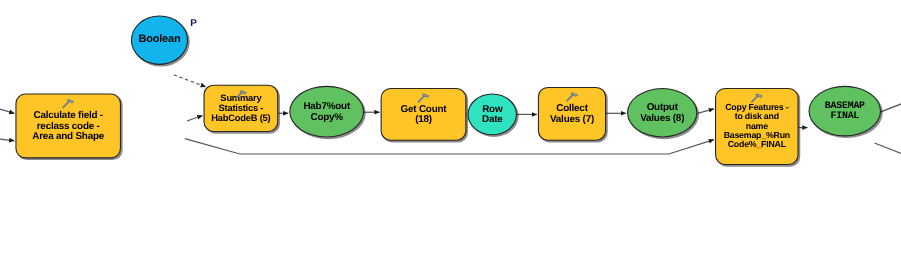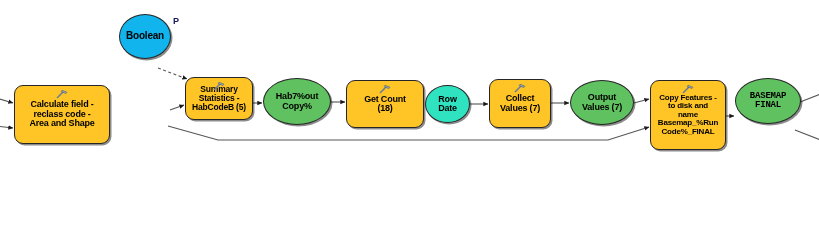--- a/index.html
+++ b/index.html
@@ -188,21 +188,21 @@
     <svg class="tool-icon" viewBox="0 0 13 10">
       <path d="M1.5 9 L8 2.5" stroke="#6b7f96" stroke-width="1.6" fill="none"></path>
       <path d="M6.5 1.2 L11.5 3.2 L10.4 4.6 L5.6 2.6 Z" fill="#8fa3b8" stroke="#44556b" stroke-width="0.5"></path>
     </svg>
     <span class="label">Collect
 Values (7)</span>
   </div>
 
   <div class="node data" style="left:570px; top:80px; width:64px; height:45px; font-size:9px;">
     <span class="label">Output
-Values (7)</span>
+Values (8)</span>
   </div>
 
   <div class="node tool" style="left:650px; top:80px; width:76px; height:70px; font-size:8px;">
     <svg class="tool-icon" viewBox="0 0 13 10">
       <path d="M1.5 9 L8 2.5" stroke="#6b7f96" stroke-width="1.6" fill="none"></path>
       <path d="M6.5 1.2 L11.5 3.2 L10.4 4.6 L5.6 2.6 Z" fill="#8fa3b8" stroke="#44556b" stroke-width="0.5"></path>
     </svg>
     <span class="label">Copy Features  -
 to disk and
 name

